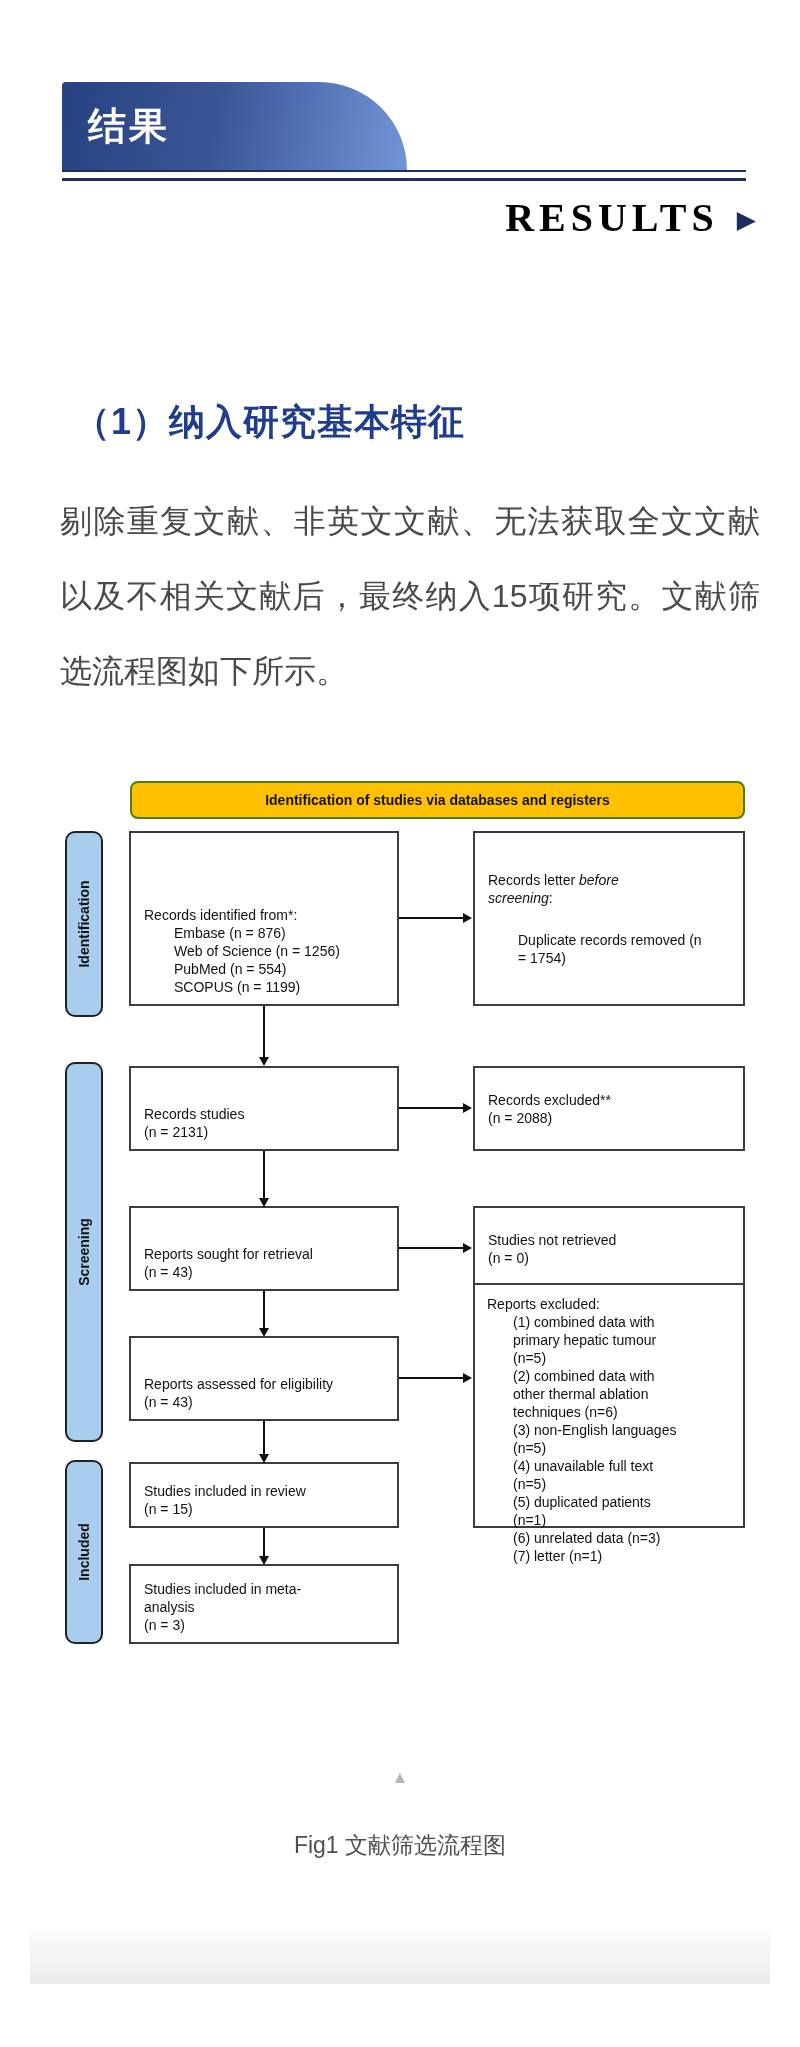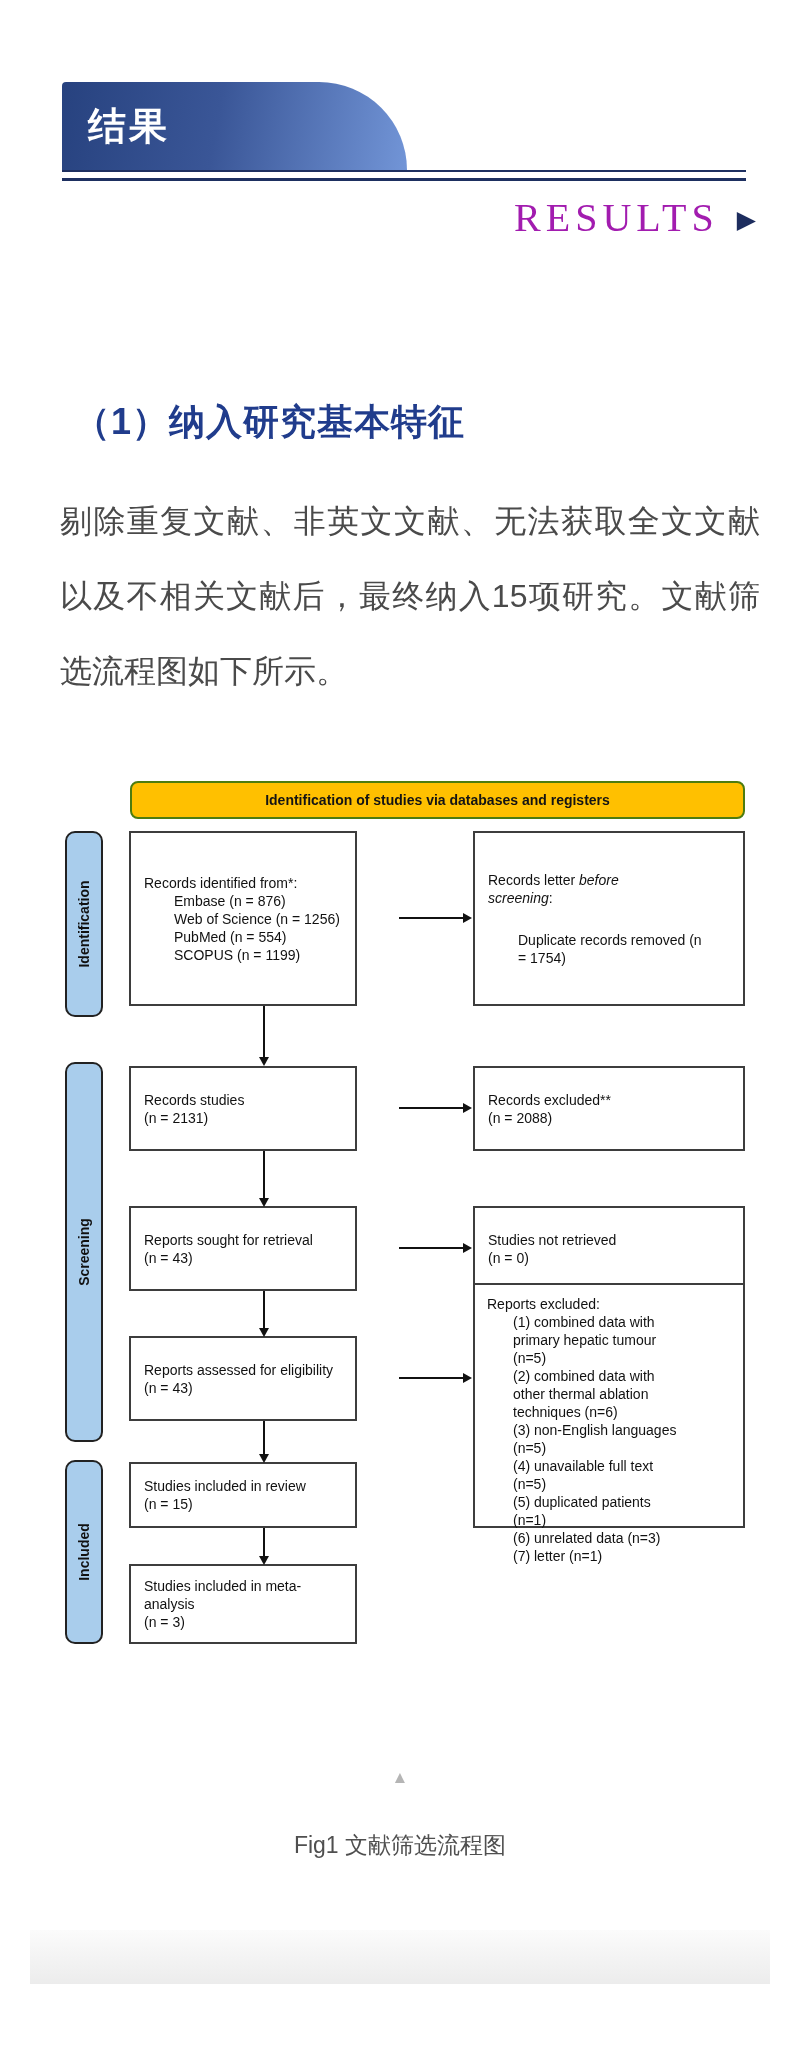--- a/index.html
+++ b/index.html
@@ -21,22 +21,22 @@
     color:#fff; font-size:38px; font-weight:bold; letter-spacing:3px;
   }
   .rule-thin  { position:absolute; left:62px; top:170px; width:684px; height:2px; background:#1d2f60; }
   .rule-thick { position:absolute; left:62px; top:178px; width:684px; height:3px; background:#1d2f60; }
 
   .results-row {
     position:absolute; top:194px; right:44px;
     display:flex; align-items:center; gap:18px;
   }
   .results-label {
-    font-family:"Liberation Serif", serif; font-weight:normal;
-    font-size:40px; letter-spacing:5px; color:#a21caf;
+    font-family:"Liberation Serif", serif; font-weight:bold;
+    font-size:40px; letter-spacing:5px; color:#000000;
   }
   .results-arrow { color:#1d2d5e; font-size:25px; line-height:1; padding-top:4px; }
 
   
   .section-heading {
     position:absolute; left:74px; top:398px;
     font-size:36px; font-weight:bold; color:#203c8c; letter-spacing:1px;
   }
   .paragraph {
     position:absolute; left:60px; top:484px; width:700px;
@@ -63,21 +63,21 @@
   .ribbon span { transform:rotate(-90deg); white-space:nowrap; font-weight:bold; color:#111; font-size:14px; }
   .ribbon.identification { top:61px;  height:186px; }
   .ribbon.screening      { top:292px; height:380px; }
   .ribbon.included       { top:690px; height:184px; }
 
   .fbox {
     position:absolute; background:#fff; border:2px solid #3d3d3d;
     display:flex; flex-direction:column; justify-content:center;
     padding:8px 10px 8px 13px;
   }
-  .col-a { left:79px;  width:228px; }
+  .col-a { left:79px;  width:270px;justify-content:flex-end; }
   .col-b { left:423px; width:272px; }
   .indent  { padding-left:30px; }
   .fbox .narrow  { max-width:165px; }
   .fbox .narrow2 { max-width:190px;margin-top:24px; }
 
   #box-a1 { top:61px;  height:175px; }
   #box-b1 { top:61px;  height:175px; }
   #box-a2 { top:296px; height:85px; }
   #box-b2 { top:296px; height:85px; }
   #box-a3 { top:436px; height:85px; }

